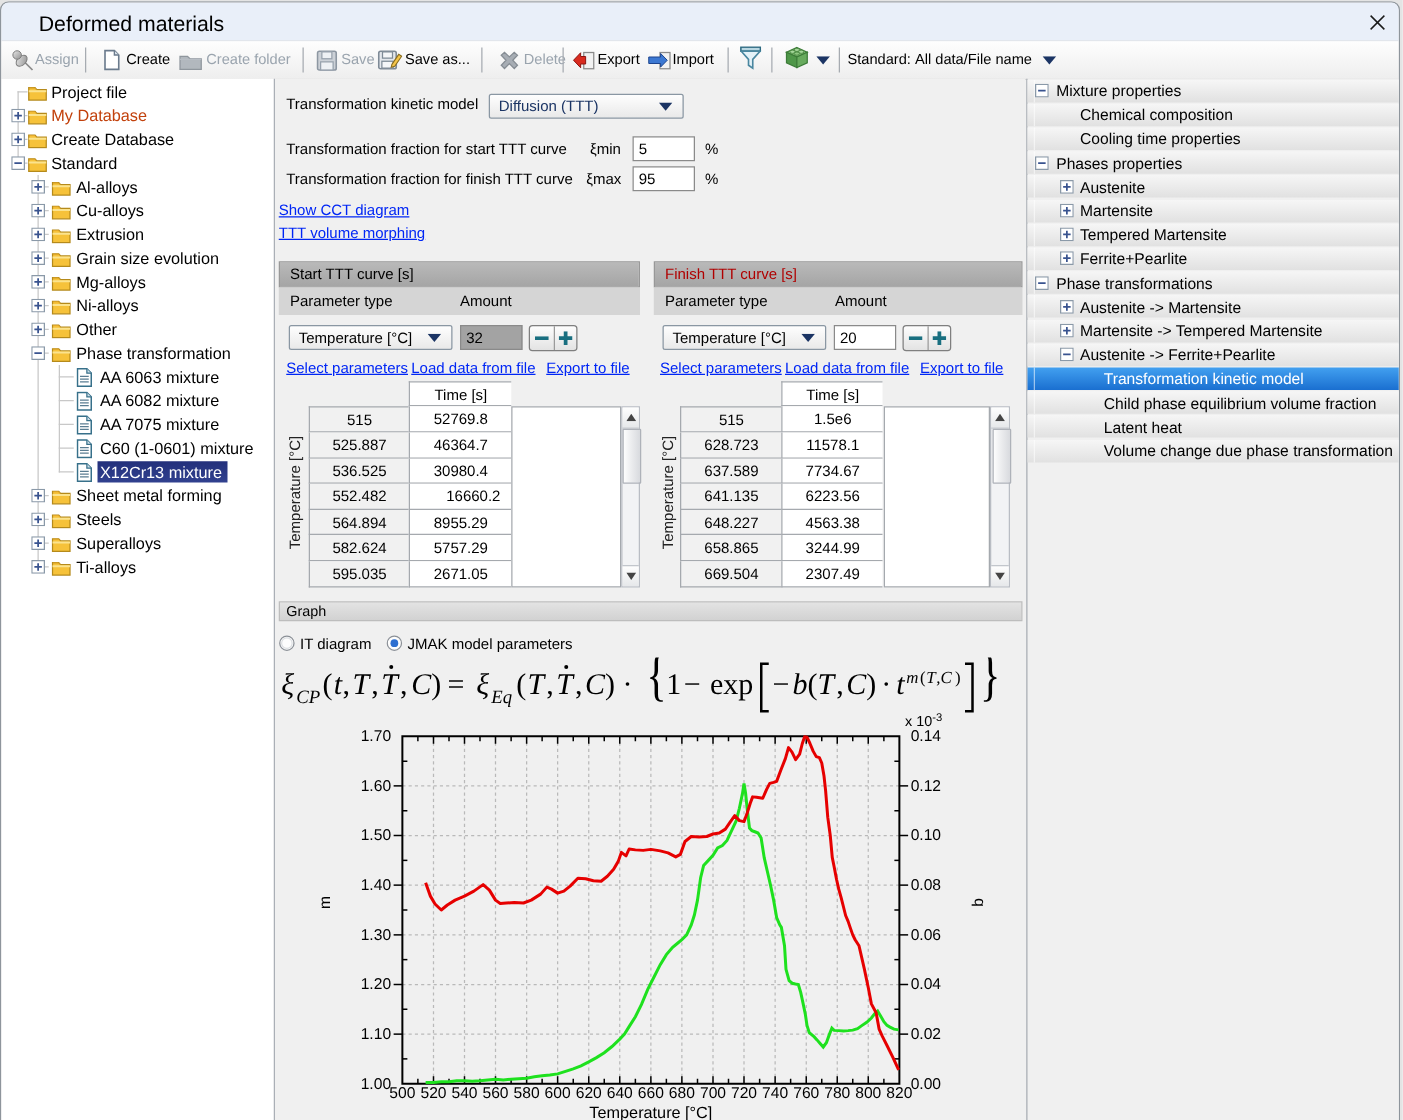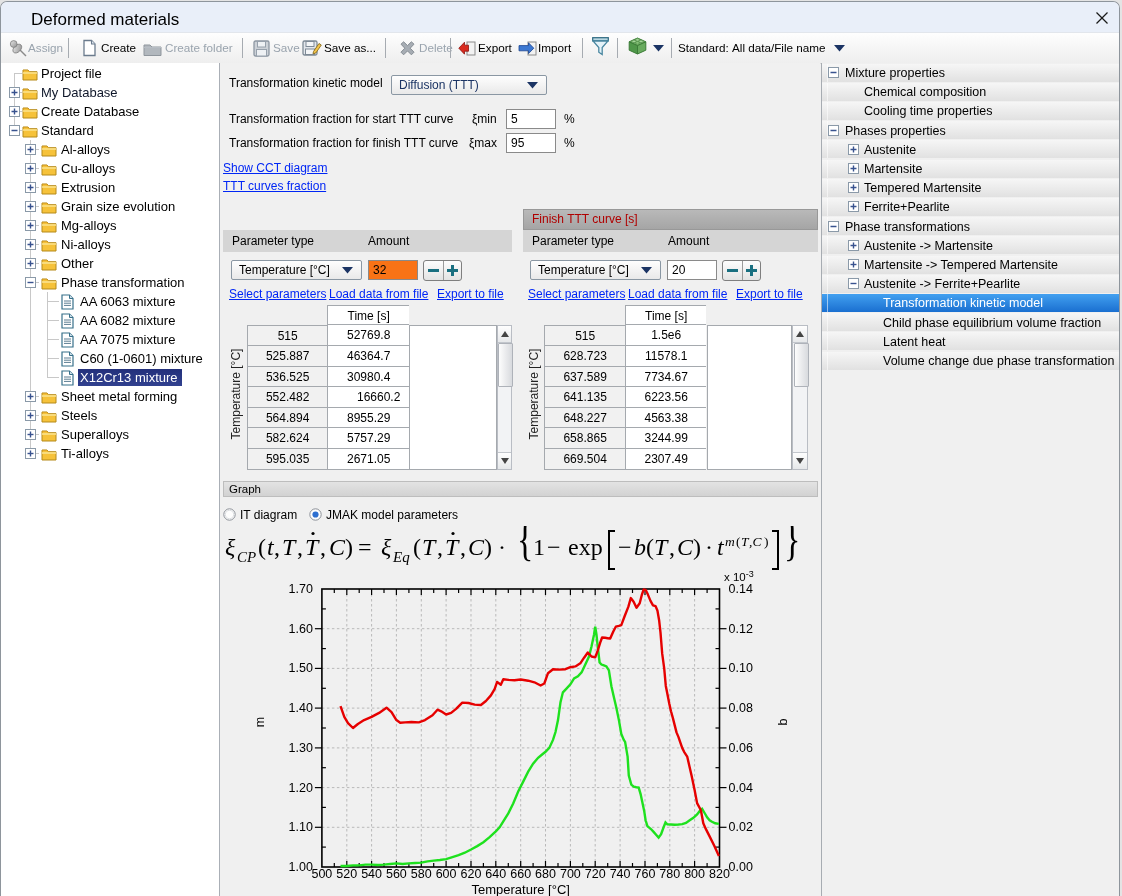--- a/index.html
+++ b/index.html
@@ -127,21 +127,21 @@
       <svg style="position:absolute;left:8px;top:24px" width="11" height="11" viewBox="0 0 11 11">
         <rect x="0.5" y="0.5" width="10" height="10" fill="#fff" stroke="#8a99a8"></rect>
         <line x1="2.5" y1="5.5" x2="8.5" y2="5.5" stroke="#39538f" stroke-width="1.4"></line>
         <line x1="5.5" y1="2.5" x2="5.5" y2="8.5" stroke="#39538f" stroke-width="1.4"></line>
       </svg>
       <svg style="position:absolute;left:21px;top:23px" width="16" height="14" viewBox="0 0 16 14">
         <path d="M1 3 L6 3 L7.5 4.7 L15 4.7 L15 13 L1 13 Z" fill="#f6c23a" stroke="#b58a1b" stroke-width="1"></path>
         <path d="M1 6 L15 6" stroke="#fbe38e" stroke-width="1.6"></path>
         <path d="M1.5 3.4 L5.8 3.4 L7 4.7" fill="none" stroke="#e3a92c" stroke-width="0.8"></path>
       </svg>
-      <div style="position:absolute;left:40px;top:22px;line-height:16px;color:#0f172a;">My Database</div>
+      <div style="position:absolute;left:40px;top:22px;line-height:16px;color:#c2410c;">My Database</div>
       <div class="hline" style="left:13px;top:48px;width:8px;"></div>
       <svg style="position:absolute;left:8px;top:43px" width="11" height="11" viewBox="0 0 11 11">
         <rect x="0.5" y="0.5" width="10" height="10" fill="#fff" stroke="#8a99a8"></rect>
         <line x1="2.5" y1="5.5" x2="8.5" y2="5.5" stroke="#39538f" stroke-width="1.4"></line>
         <line x1="5.5" y1="2.5" x2="5.5" y2="8.5" stroke="#39538f" stroke-width="1.4"></line>
       </svg>
       <svg style="position:absolute;left:21px;top:42px" width="16" height="14" viewBox="0 0 16 14">
         <path d="M1 3 L6 3 L7.5 4.7 L15 4.7 L15 13 L1 13 Z" fill="#f6c23a" stroke="#b58a1b" stroke-width="1"></path>
         <path d="M1 6 L15 6" stroke="#fbe38e" stroke-width="1.6"></path>
         <path d="M1.5 3.4 L5.8 3.4 L7 4.7" fill="none" stroke="#e3a92c" stroke-width="0.8"></path>
@@ -371,32 +371,33 @@
         <div style="position:absolute;left:4px;top:1px;line-height:17px;">5</div>
       </div>
       <div style="position:absolute;left:344px;top:49px;">%</div>
       <div style="position:absolute;left:9px;top:73px;">Transformation fraction for finish TTT curve</div>
       <div style="position:absolute;left:249px;top:73px;">ξmax</div>
       <div style="position:absolute;left:286px;top:70px;width:50px;height:20px;border:1px solid #8a8a8a;background:#fff;box-sizing:border-box;">
         <div style="position:absolute;left:4px;top:1px;line-height:17px;">95</div>
       </div>
       <div style="position:absolute;left:344px;top:73px;">%</div>
       <a class="lnk" style="left:3px;top:98px;">Show CCT diagram</a>
-      <a class="lnk" style="left:3px;top:116px;">TTT curves fraction</a>
+      <a class="lnk" style="left:3px;top:116px;">TTT volume morphing</a>
+      <div class="secbar" style="left:3px;top:146px;width:289px;"><span>Start TTT curve [s]</span></div>
       <div class="paramrow" style="left:3px;top:167px;width:289px;">
         <span style="position:absolute;left:9px;">Parameter type</span>
         <span style="position:absolute;left:145px;">Amount</span>
       </div>
       <div style="position:absolute;left:11px;top:197px;width:131px;height:20px;border:1px solid #8a97a3;border-radius:2px;background:linear-gradient(#fefefe,#e9e9e9);box-sizing:border-box;">
 <div style="position:absolute;left:7px;top:1px;line-height:17px;color:#000;font-size:12px;white-space:nowrap;">Temperature [°C]</div>
 <svg style="position:absolute;right:8px;top:6px" width="11" height="7" viewBox="0 0 11 7">
           <path d="M0 0 L11 0 L5.5 6.5 Z" fill="#1b3464"></path>
         </svg>
 </div>
-      <div style="position:absolute;left:148px;top:197px;width:50px;height:20px;border:1px solid #8a8a8a;background:#f97316;box-sizing:border-box;">
+      <div style="position:absolute;left:148px;top:197px;width:50px;height:20px;border:1px solid #8a8a8a;background:#a3a3a3;box-sizing:border-box;">
         <div style="position:absolute;left:4px;top:1px;line-height:17px;">32</div>
       </div>
 <div style="position:absolute;left:203px;top:196.5px;width:39px;height:21px;border:1px solid #7f7f7f;border-radius:3px;background:linear-gradient(#fdfdfd,#e3e3e3);box-sizing:border-box;">
 <div style="position:absolute;left:18.5px;top:0;width:1px;height:100%;background:#9a9a9a;"></div>
 <svg style="position:absolute;left:4px;top:8px" width="11" height="3" viewBox="0 0 11 3">
           <rect width="11" height="3" fill="#196f80"></rect>
         </svg>
 <svg style="position:absolute;left:23px;top:4px" width="11" height="11" viewBox="0 0 11 11">
           <rect y="4" width="11" height="3" fill="#196f80"></rect>
           <rect x="4" width="3" height="11" fill="#196f80"></rect>

